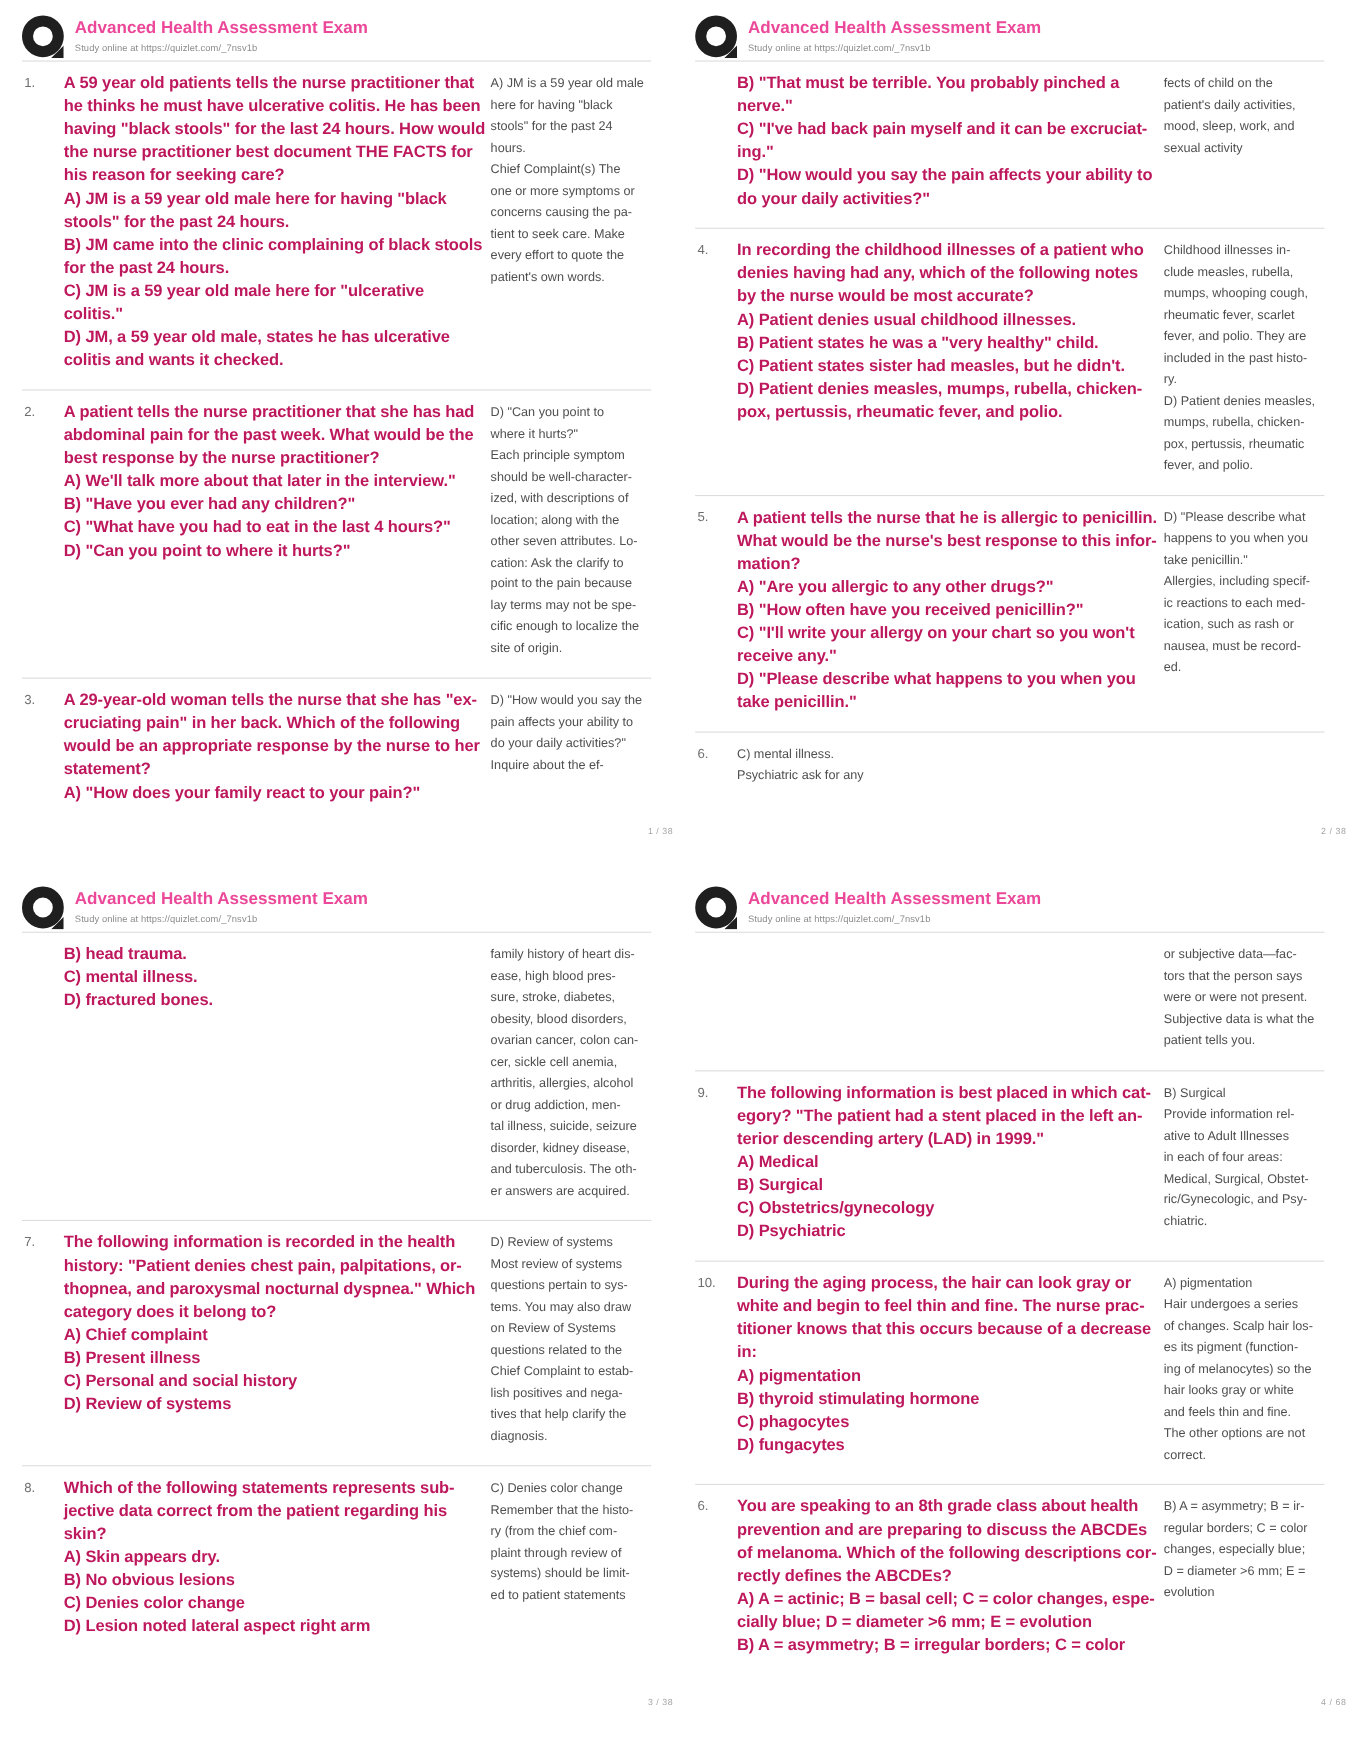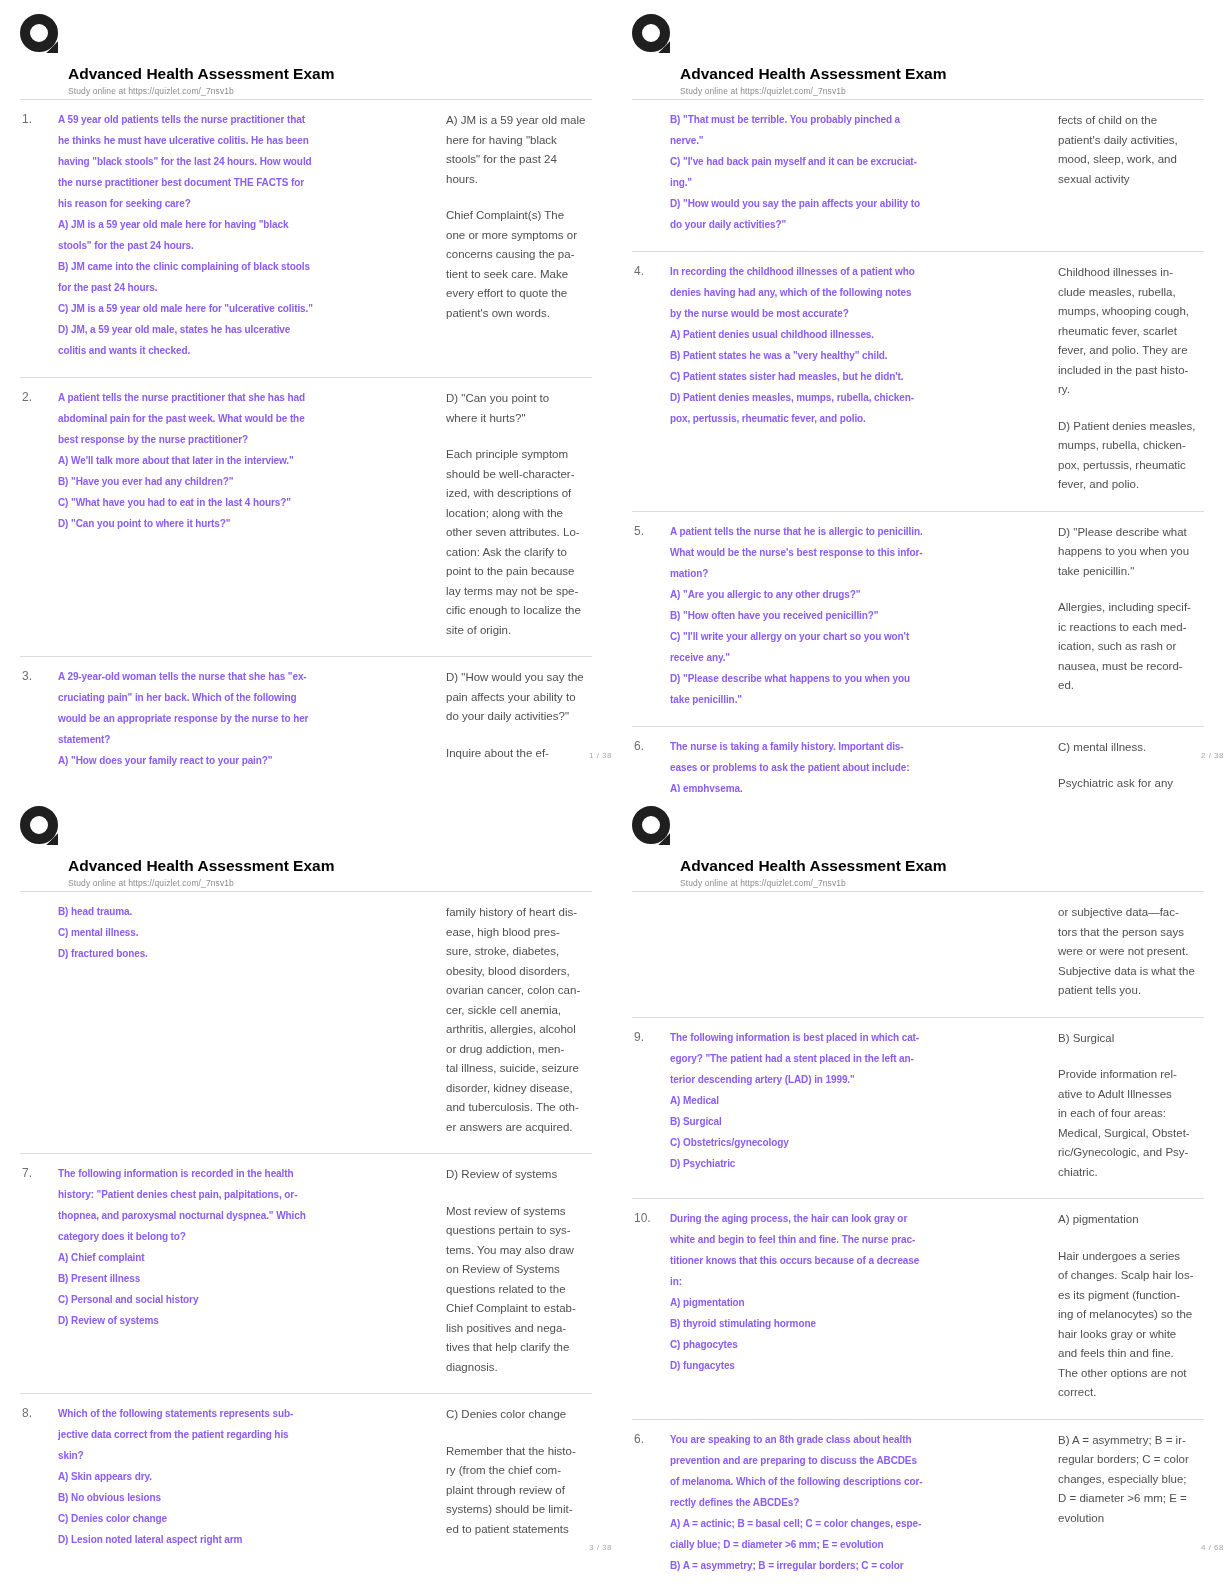--- a/index.html
+++ b/index.html
@@ -30,46 +30,46 @@
   .logo .ring{
     position:absolute;left:0;top:0;width:18px;height:18px;
     border:10px solid #1f1f1f;border-radius:50%;
   }
   .logo .tail{
     position:absolute;right:0;bottom:-1px;width:13px;height:13px;
     background:#1f1f1f;
     clip-path:polygon(10% 100%, 100% 10%, 100% 100%);
   }
   .hgroup{padding-top:3px;}
-  .title{font-size:15.5px;font-weight:700;color:#000000;line-height:19px;margin-top:48px;}
+  .title{font-size:15.5px;font-weight:700;color:#ec4899;line-height:19px;}
   .subtitle{font-size:8.5px;color:#8b8b8b;margin-top:3px;letter-spacing:0.1px;}
   
   .qblock{
     display:grid;
     grid-template-columns:34px 384px 142px;
     column-gap:4px;
     padding:9px 0 16px 0;
   }
   .qnum{
     font-size:12px;color:#6e6e6e;line-height:21px;
     padding-left:2px;
   }
   .qmain{
-    font-size:10px;font-weight:700;color:#8b5cf6;
+    font-size:15px;font-weight:700;color:#be185d;
     line-height:21px;letter-spacing:-0.1px;
     white-space:pre-line;
   }
   .qside{padding-top:2px;}
   .qside p{
     margin:0;
     font-size:11.5px;font-weight:400;color:#4f4f4f;
     line-height:19.5px;
     white-space:pre-line;
   }
-  .qside p + p{margin-top:17px;}
+  .qside p + p{}
   .rule{border:none;border-top:1px solid #dcdcdc;margin:0;}
   .footer{
     position:absolute;left:0;right:0;bottom:32px;
     text-align:right;
     font-size:8px;color:#a5a5a5;letter-spacing:0.5px;
   }
 </style>
 </head>
 <body>
 
@@ -234,23 +234,20 @@
 ic reactions to each med-
 ication, such as rash or
 nausea, must be record-
 ed.</p>
       </div>
     </div>
     <hr class="rule">
 
     <div class="qblock">
       <div class="qnum">6.</div>
-      <div class="qmain">The nurse is taking a family history. Important dis-
-eases or problems to ask the patient about include:
-A) emphysema.</div>
       <div class="qside">
         <p>C) mental illness.</p>
         <p>Psychiatric ask for any</p>
       </div>
     </div>
 
     <div class="footer">2 / 38</div>
   </section>
 
   <section class="page">

